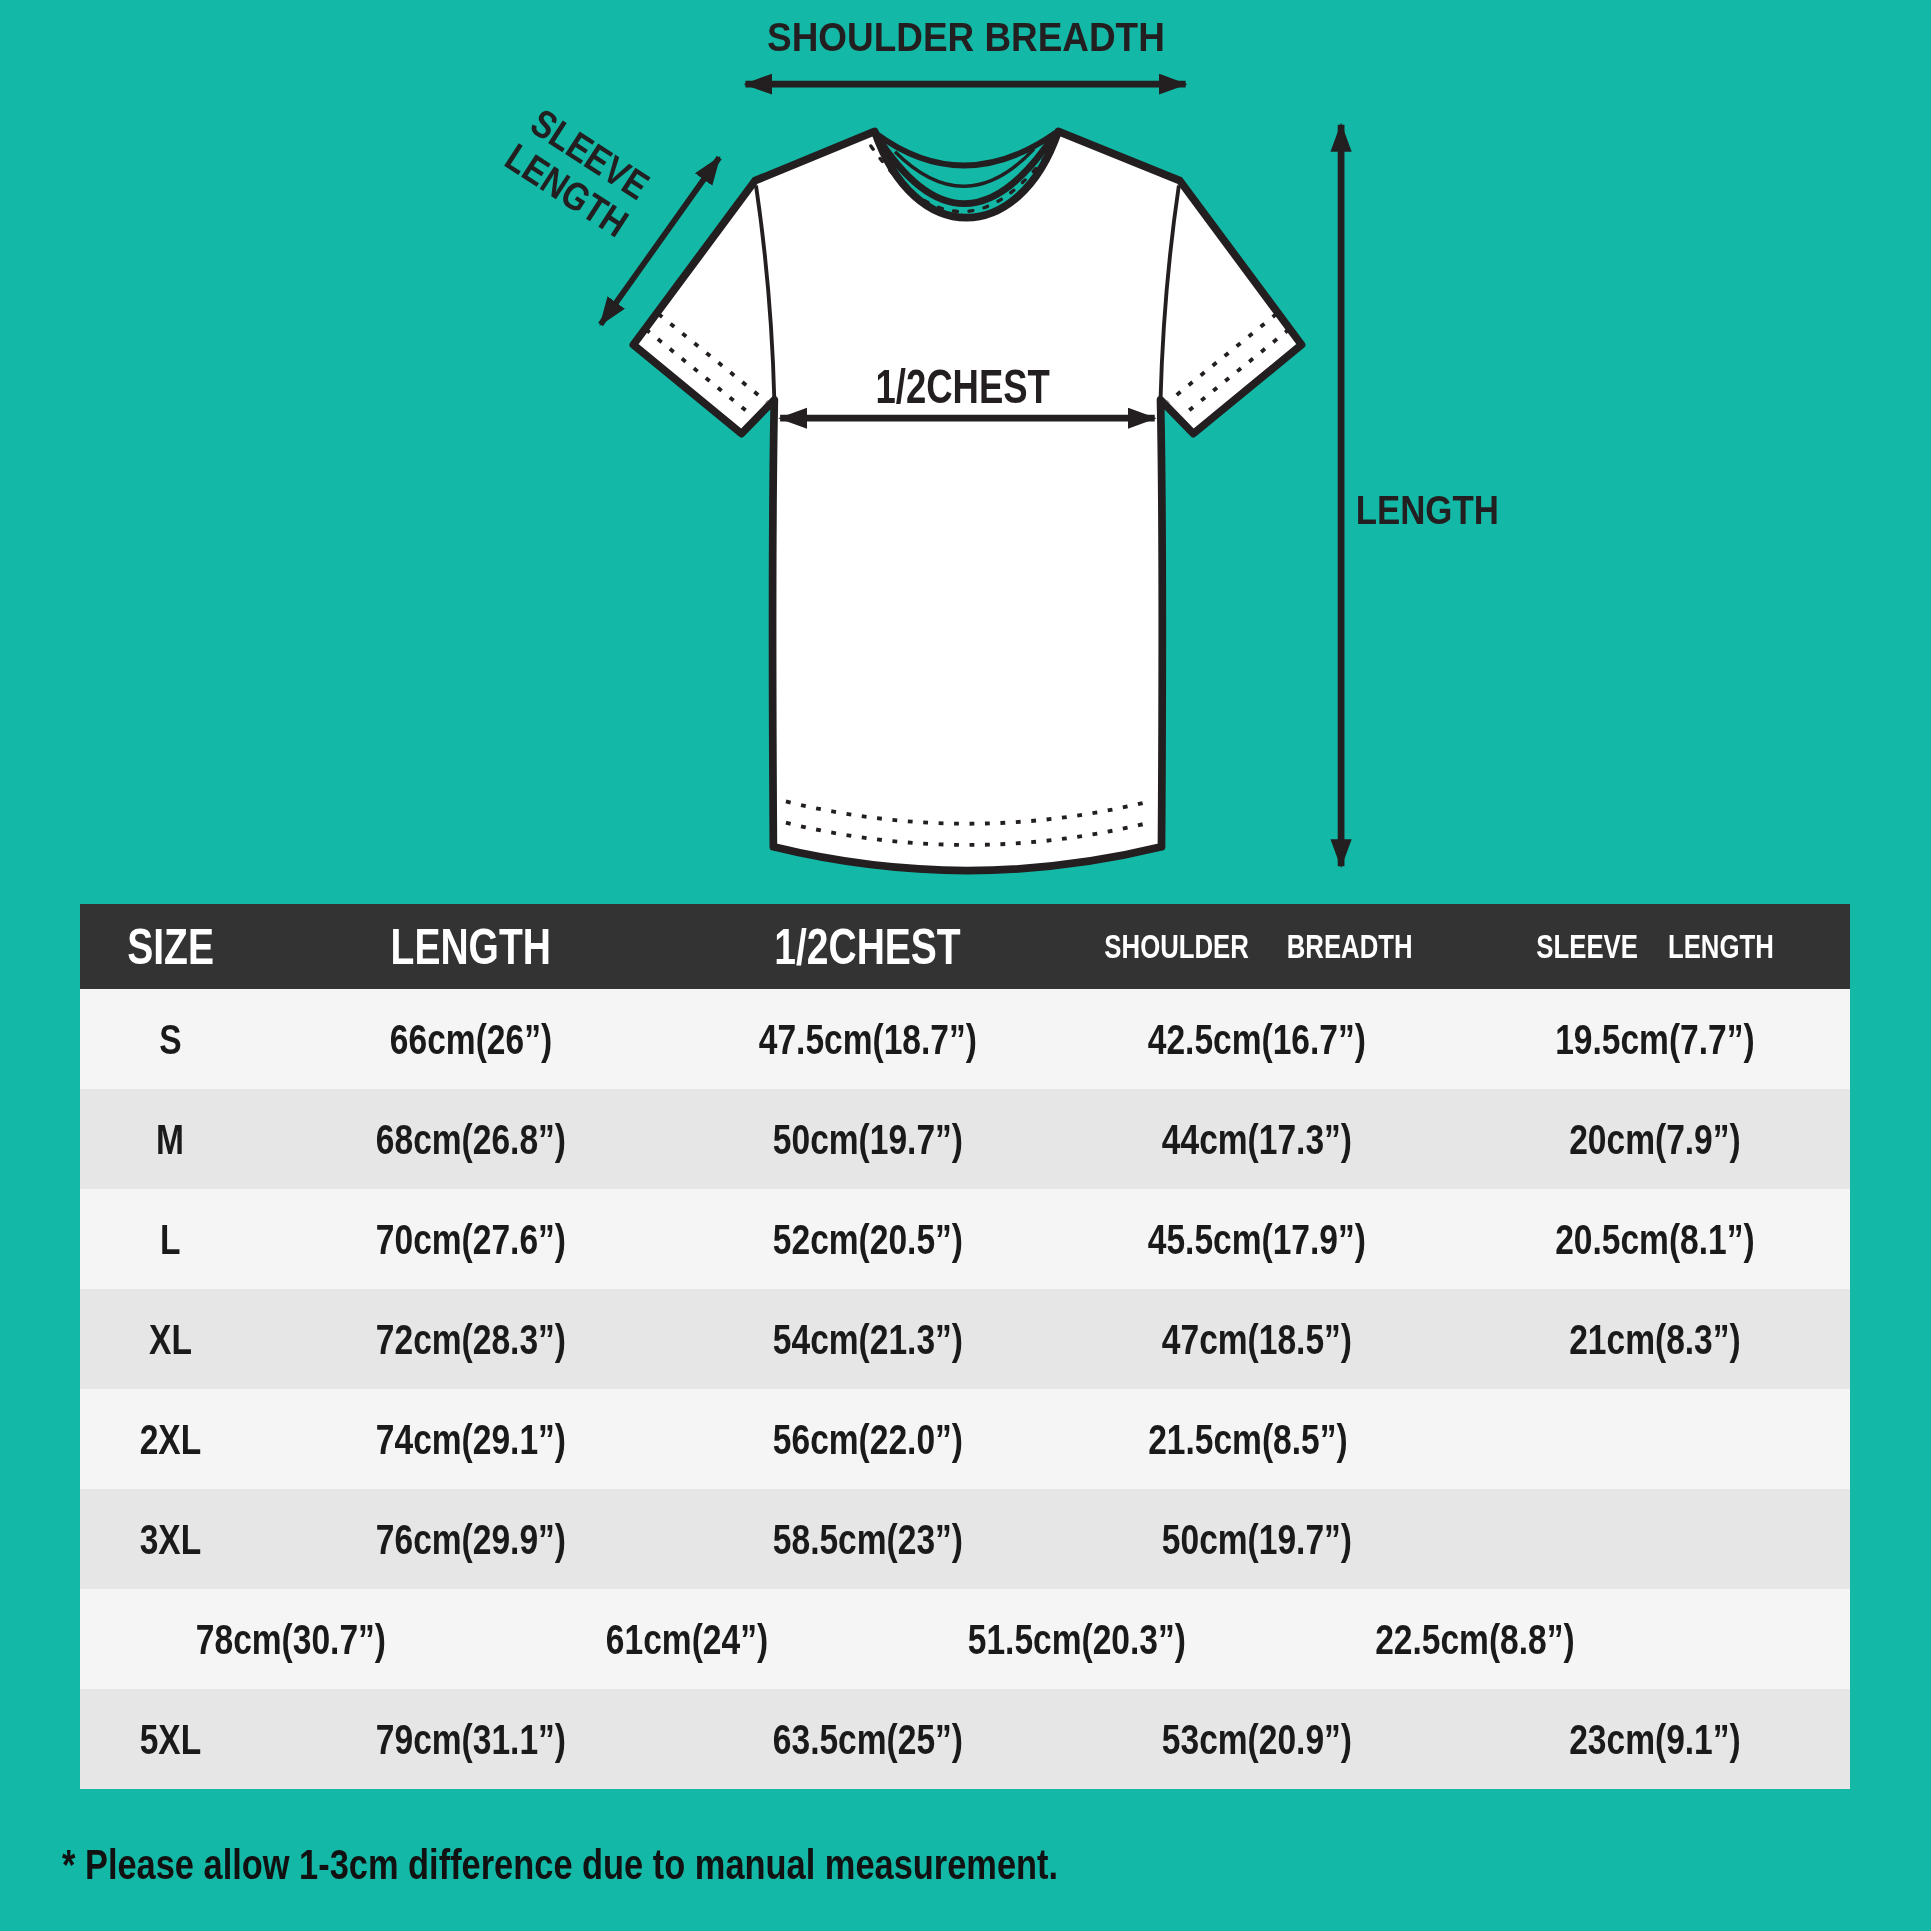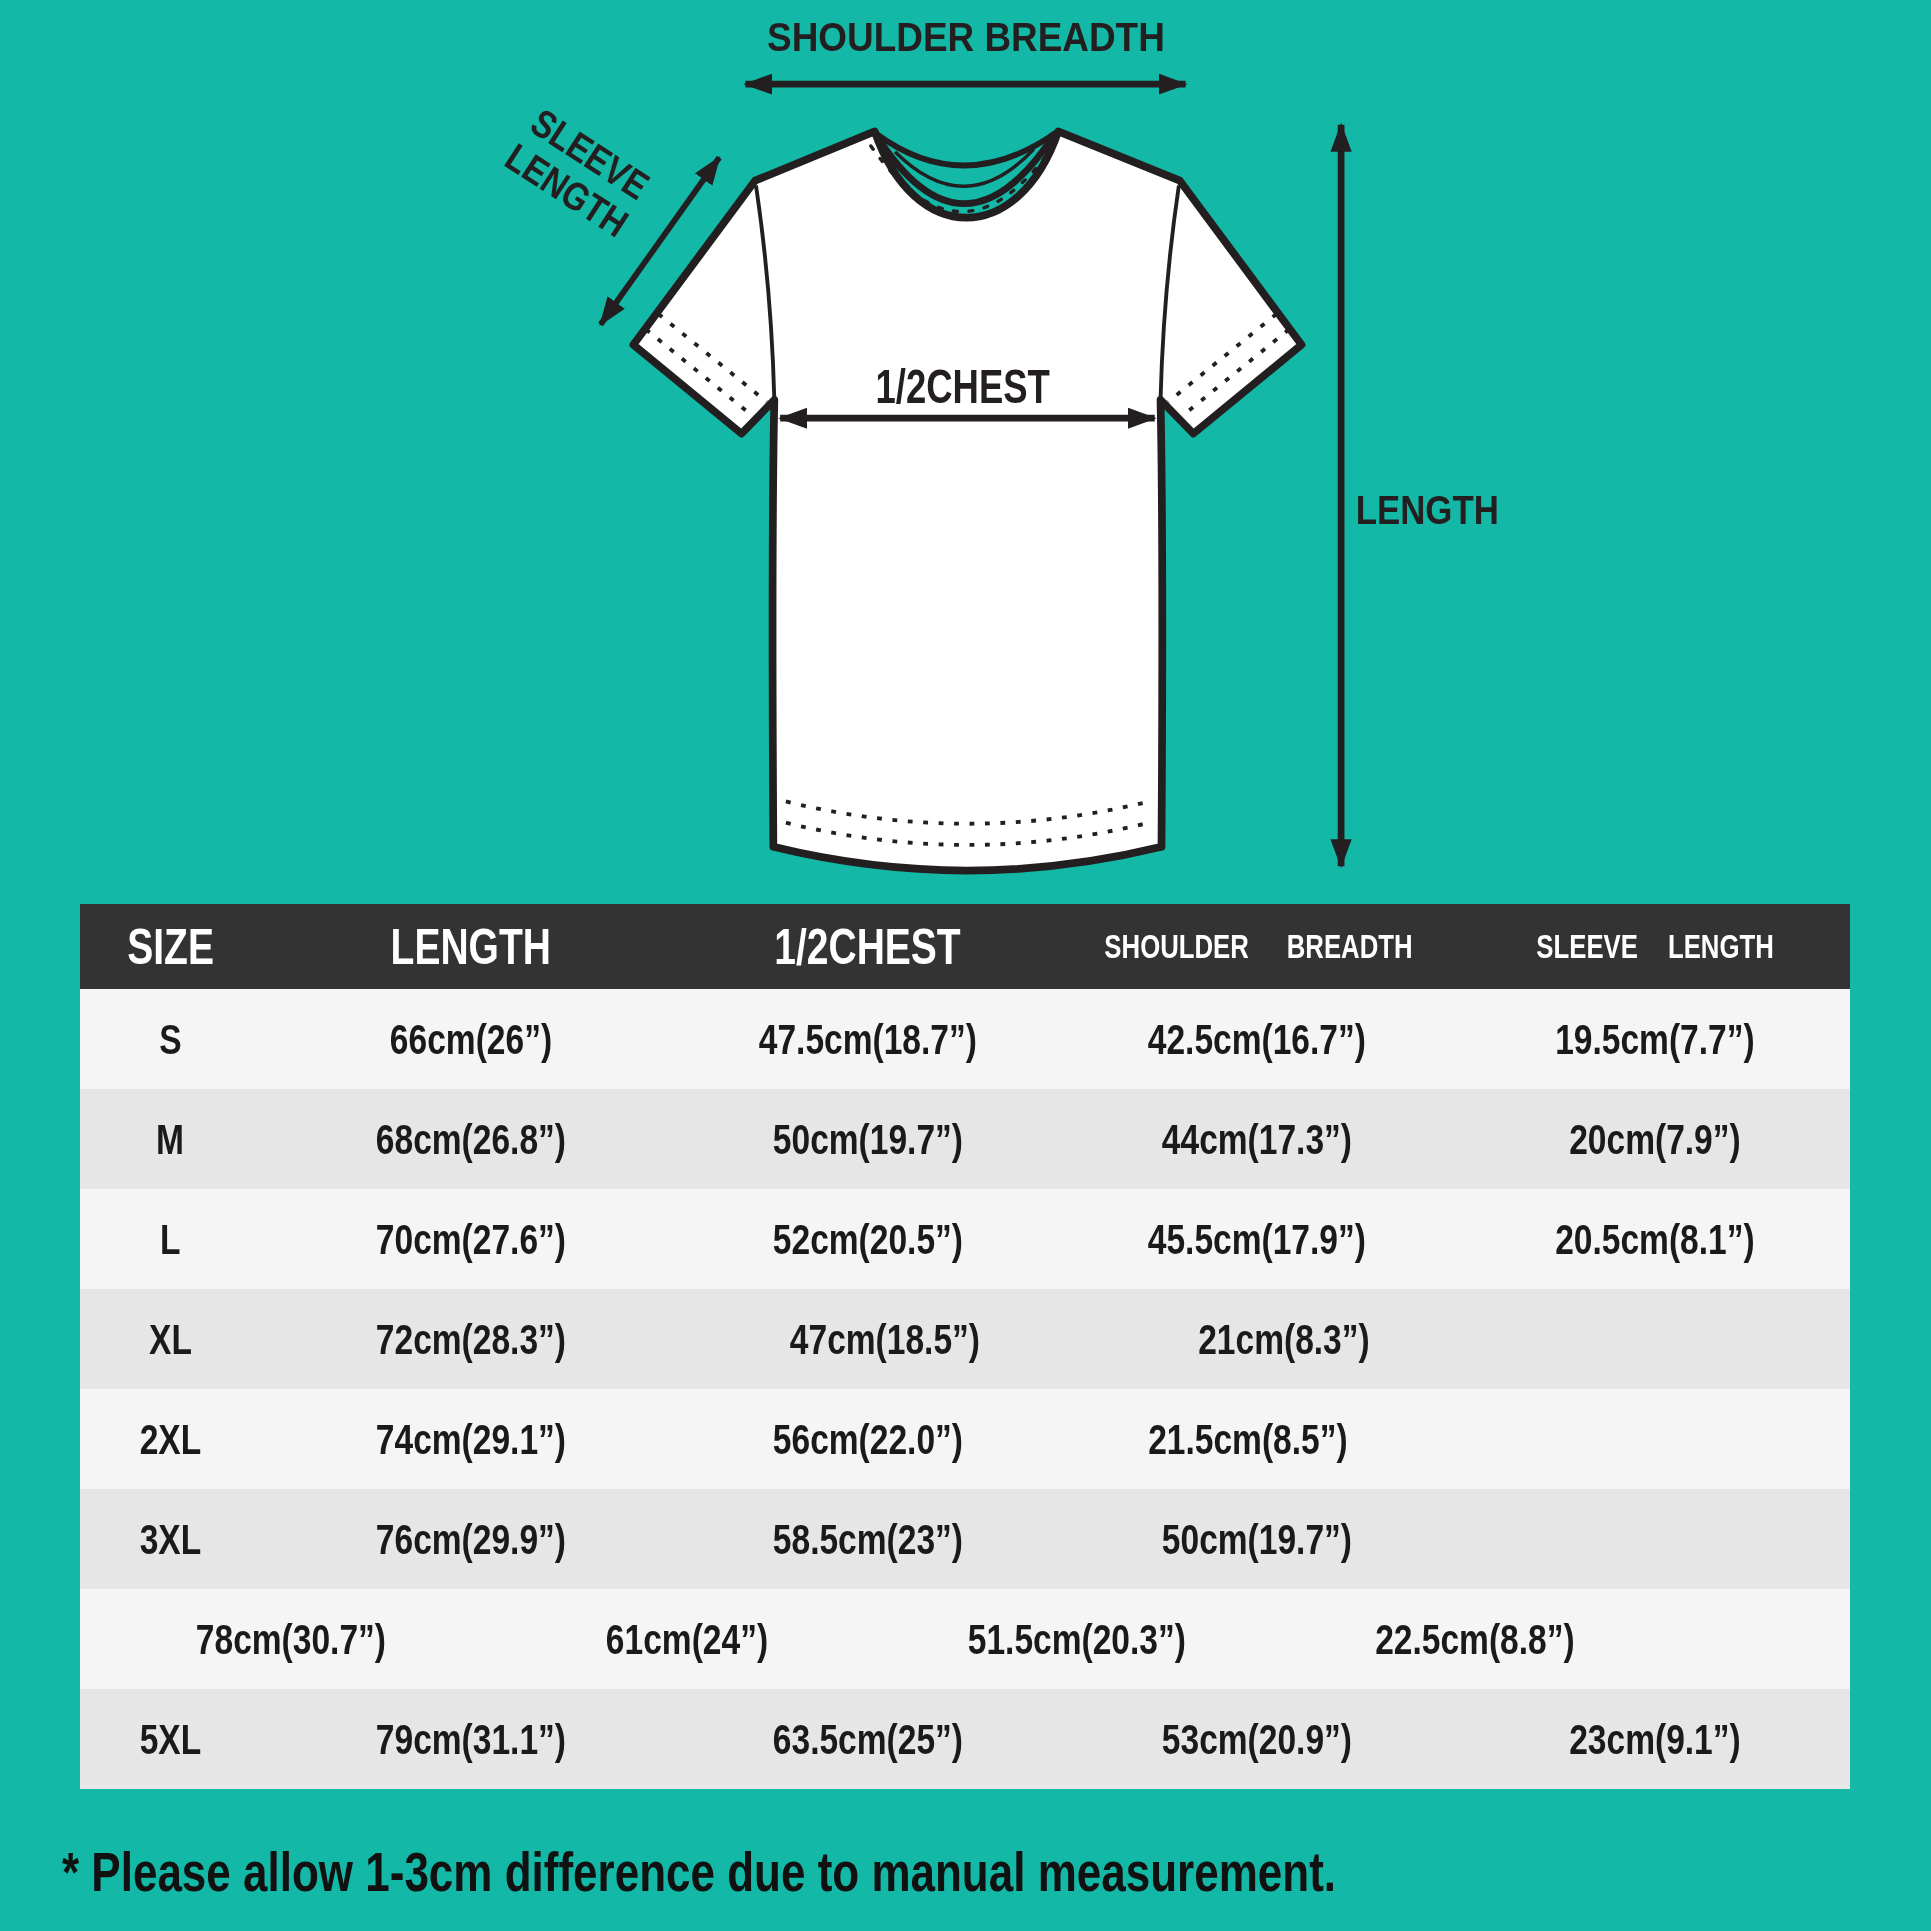--- a/index.html
+++ b/index.html
@@ -24,21 +24,21 @@
   .thead{display:flex;height:85px;background:#333333;color:#ffffff;}
   .tr{display:flex;height:100px;background:#f5f5f5;}
   .tr.alt{background:#e6e6e6;}
   .th,.td{display:flex;align-items:center;justify-content:center;text-align:center;}
   .c0{width:10.2%;} .c1{width:23.8%;} .c2{width:21%;} .c3{width:23%;} .c4{width:22%;}
   .th1{font-size:50px;}
   .th1 .cx,.td .cx{transform:scaleX(0.78);}
   .th2{font-size:33px;flex-direction:row;line-height:1.14;}
   .th2 .cx{transform:scaleX(0.78);}
   .td{font-size:43px;}
-  .footnote{position:absolute;left:62px;top:1840px;font-size:55px;font-weight:bold;color:#111;}
+  .footnote{position:absolute;left:62px;top:1840px;font-size:43px;font-weight:bold;color:#111;}
   .footnote .cx{transform:scaleX(0.80);transform-origin:left center;}
 </style>
 </head>
 <body>
 
 <div class="stage">
 
   <div class="diagram">
     <svg width="1931" height="903" viewBox="0 0 2000 935">
       <defs>
@@ -163,20 +163,23 @@
           <span class="cx">20.5cm(8.1”)</span>
         </div>
     </div>
     <div class="tr alt">
       <div class="td c0">
           <span class="cx">XL</span>
         </div>
       <div class="td c1">
           <span class="cx">72cm(28.3”)</span>
         </div>
+      <div class="td c2">
+          <span class="cx">54cm(21.3”)</span>
+        </div>
       <div class="td c3">
           <span class="cx">47cm(18.5”)</span>
         </div>
       <div class="td c4">
           <span class="cx">21cm(8.3”)</span>
         </div>
     </div>
     <div class="tr">
       <div class="td c0">
           <span class="cx">2XL</span>

